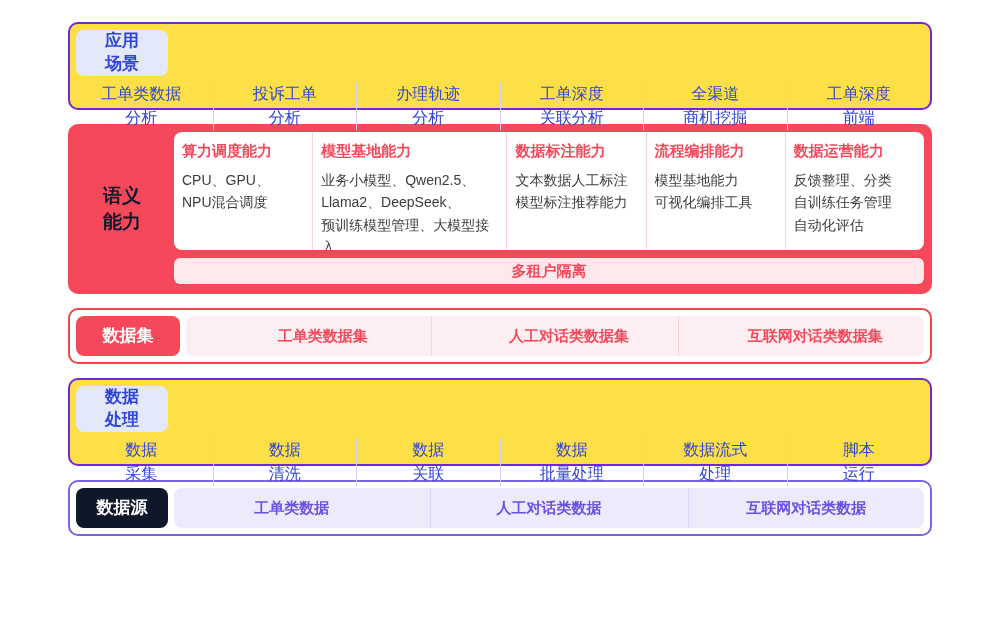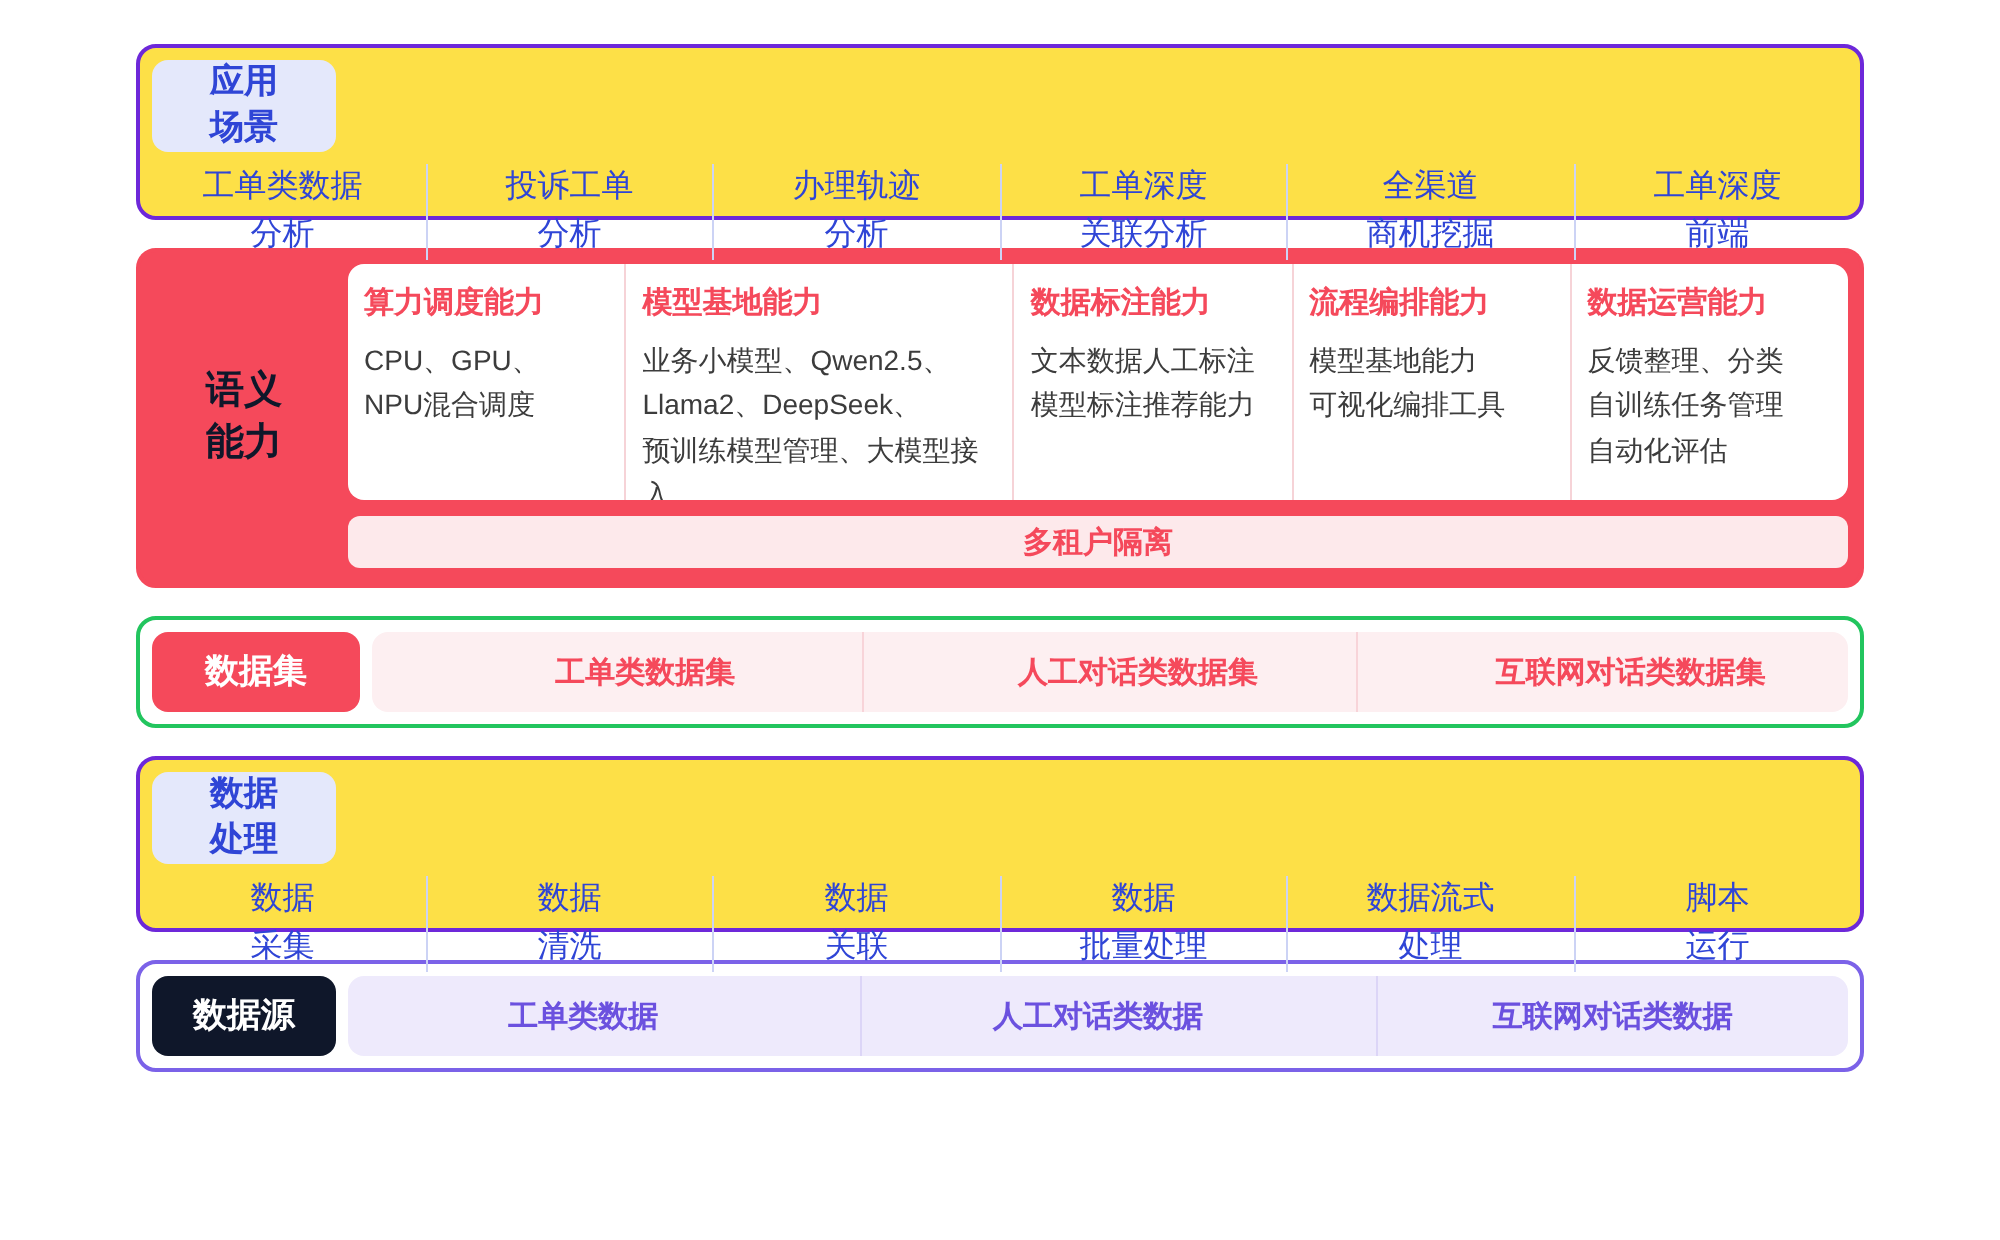--- a/index.html
+++ b/index.html
@@ -33,21 +33,21 @@
   .row-blue {
     border: 2px solid #6d28d9;
     background: #fde047;
     flex-direction: column;
   }
   .row-red {
     border: 2px solid #f5495b;
     background: #f5495b;
   }
   .row-pink-thin {
-    border: 2px solid #22c55e;
+    border: 2px solid #ef4444;
     background: #ffffff;
   }
   .row-purple {
     border: 2px solid #7b62e8;
     background: #ffffff;
   }
 
   
   .label-chip {
     flex: 0 0 auto;

